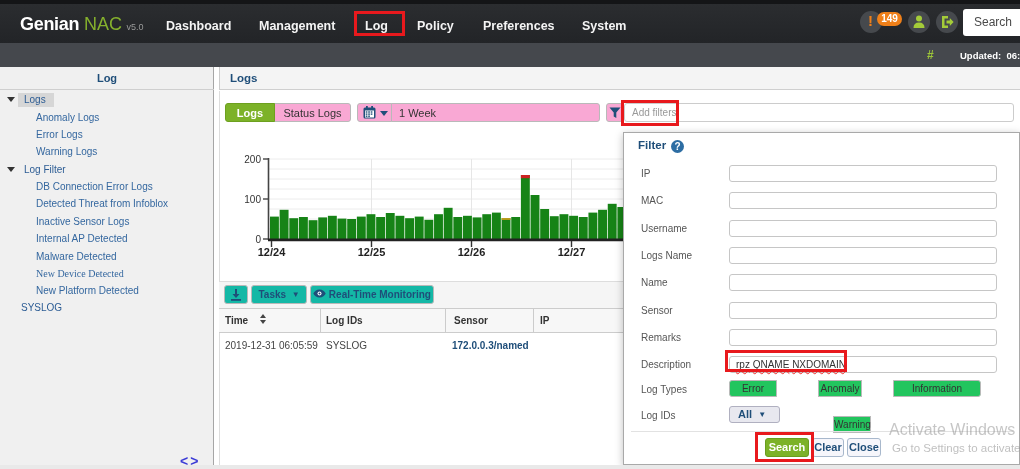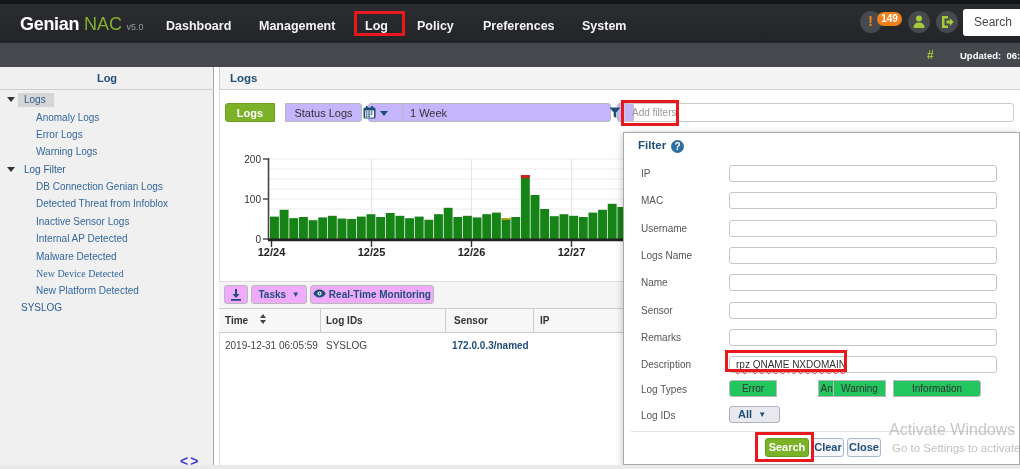--- a/index.html
+++ b/index.html
@@ -21,30 +21,30 @@
   
   #sidebar { left:0; top:67px; width:214px; height:402px; background:#f0f0f0; border-right:1px solid #a6a6a6; }
   #sideheader { left:0; top:67px; width:214px; height:23px; border-bottom:1px solid #cfcfcf; color:#1f4e79; font-size:11px; font-weight:bold; text-align:center; line-height:23px; }
   .tree { position:absolute; font-size:10px; color:#34679f; height:17px; line-height:17px; white-space:nowrap; }
   .tree1 { color:#2c5c94; }
   .arrow { position:absolute; width:0; height:0; border-left:4px solid transparent; border-right:4px solid transparent; border-top:5.5px solid #333; }
   
   #mainheader { left:219px; top:67px; width:801px; height:23px; background:#f4f4f4; border-bottom:1px solid #cfcfcf; border-left:1px solid #ccc; color:#1f4e79; font-size:11.5px; font-weight:bold; line-height:23px; padding-left:10px; }
   #mainbg { left:219px; top:91px; width:801px; height:378px; background:#fff; border-left:1px solid #ddd; }
   
-  .btn { position:absolute; background:#c4b5fd; border:1px solid #b9b9b9; border-radius:3px; font-size:11px; color:#333;margin-left:11px; }
+  .btn { position:absolute; background:#f9a8d4; border:1px solid #b9b9b9; border-radius:3px; font-size:11px; color:#333; }
   #btn-logs { left:225px; top:103px; width:50px; height:19px; background:#7cb228; border:1px solid #6da01f; border-radius:3px 0 0 3px; color:#fff; font-size:11px; font-weight:bold; text-align:center; line-height:18px; z-index:2; }
   #btn-statuslogs { left:274px; top:103px; width:77px; height:19px; border-radius:0 3px 3px 0; text-align:center; line-height:18px; }
   #btn-cal { left:357px; top:103px; width:35px; height:19px; border-radius:3px 0 0 3px; }
   #inp-week { left:391px; top:103px; width:209px; height:19px; border-radius:0 3px 3px 0; line-height:18px; padding-left:7px; }
   #btn-funnel { left:606px; top:103px; width:17px; height:19px; }
   #inp-addfilters { left:624px; top:103px; width:390px; height:19px; border:1px solid #ccc; border-radius:3px; color:#999; font-size:10px; line-height:18px; padding-left:7px; }
   
   #toolbar { left:219px; top:281px; width:801px; height:27px; background:#f5f5f5; border-top:1px solid #ddd; }
-  .tbtn { position:absolute; top:285px; height:19px; background:#f0abfc; border:1px solid #b9b9b9; border-radius:3px; color:#1f4e79; font-size:10px; font-weight:bold; line-height:17px; text-align:center; }
+  .tbtn { position:absolute; top:285px; height:19px; background:#14b8a6; border:1px solid #b9b9b9; border-radius:3px; color:#1f4e79; font-size:10px; font-weight:bold; line-height:17px; text-align:center; }
   
   #thead { left:219px; top:308px; width:801px; height:25px; background:#f7f7f7; border-top:1px solid #ccc; border-bottom:1px solid #ccc; }
   .th { position:absolute; top:309px; height:23px; line-height:23px; font-size:10px; font-weight:bold; color:#333; }
   .td { position:absolute; top:335px; height:21px; line-height:21px; font-size:10px; color:#444; }
   .colline { position:absolute; top:309px; height:23px; width:1px; background:#ccc; }
   
   #popup { left:623px; top:132px; width:397px; height:333px; background:#fff; border:1px solid #a9a9a9; box-shadow:0 2px 8px rgba(0,0,0,0.25); z-index:10; }
   .plabel { position:absolute; left:641px; font-size:10px; color:#555; height:17px; line-height:17px; z-index:11; }
   .pinput { position:absolute; left:729px; width:268px; height:17px; background:#fff; border:1px solid #c6c6c6; border-radius:3px; z-index:11; }
   .ltbtn { position:absolute; top:380px; height:17px; background:#22c55e; border:1px solid #b9b9b9; font-size:10px; color:#333; text-align:center; line-height:15px; z-index:11; }
@@ -87,21 +87,21 @@
   <div class="abs" id="sidebar"></div>
   <div class="abs" id="sideheader">Log</div>
   <div class="arrow" style="left:7px;top:97px;"></div>
   <div class="abs" style="left:18px;top:93px;width:36px;height:14px;background:#d6d6d6;"></div>
   <div class="tree tree1" style="left:24px;top:91px;">Logs</div>
   <div class="tree" style="left:36px;top:109px;">Anomaly Logs</div>
   <div class="tree" style="left:36px;top:126px;">Error Logs</div>
   <div class="tree" style="left:36px;top:143px;">Warning Logs</div>
   <div class="arrow" style="left:7px;top:167px;"></div>
   <div class="tree tree1" style="left:24px;top:161px;">Log Filter</div>
-  <div class="tree" style="left:36px;top:178px;">DB Connection Genian Logs</div>
+  <div class="tree" style="left:36px;top:178px;">DB Connection Error Logs</div>
   <div class="tree" style="left:36px;top:195px;">Detected Threat from Infoblox</div>
   <div class="tree" style="left:36px;top:213px;">Inactive Sensor Logs</div>
   <div class="tree" style="left:36px;top:230px;">Internal AP Detected</div>
   <div class="tree" style="left:36px;top:248px;">Malware Detected</div>
   <div class="tree" style="left:36px;top:265px;font-family:Liberation Serif, serif;">New Device Detected</div>
   <div class="tree" style="left:36px;top:282px;">New Platform Detected</div>
   <div class="tree tree1" style="left:21px;top:299px;">SYSLOG</div>
   <div class="abs" style="left:180px;top:453px;color:#3b3bd6;font-size:14px;font-weight:bold;letter-spacing:2px;">&lt;&gt;</div>
 
   <div class="abs" id="mainbg"></div>
@@ -248,21 +248,21 @@
 <div class="pinput" style="top:274px;"></div>
   <div class="plabel" style="top:302px;">Sensor</div>      
 <div class="pinput" style="top:302px;"></div>
   <div class="plabel" style="top:329px;">Remarks</div>     
 <div class="pinput" style="top:329px;"></div>
   <div class="plabel" style="top:356px;">Description</div> 
 <div class="pinput" style="top:356px;line-height:15px;padding-left:6px;color:#333;font-size:10px;"><span class="sp">rpz</span> <span class="sp">QNAME</span> <span class="sp">NXDOMAIN</span></div>
   <div class="plabel" style="top:381px;">Log Types</div>
   <div class="ltbtn" style="left:729px;width:48px;border-radius:3px 0 0 3px;">Error</div>
   <div class="ltbtn" style="left:818px;width:44px;">Anomaly</div>
-  <div class="ltbtn" style="left:833px;width:53px;">Warning</div>
+  <div class="ltbtn" style="left:833px;width:38px;margin-top:36px;">Warning</div>
   <div class="ltbtn" style="left:893px;width:88px;border-radius:0 3px 3px 0;">Information</div>
   <div class="plabel" style="top:407px;">Log IDs</div>
   <div class="abs" style="left:729px;top:406px;width:51px;height:17px;background:#e8e8ef;border:1px solid #b0b0c0;border-radius:3px;z-index:11;color:#1f4e79;font-size:11px;font-weight:bold;line-height:15px;padding-left:8px;">All&nbsp;&nbsp;<span style="font-size:8px;color:#1f4e79;vertical-align:1px;">▼</span></div>
   <div class="abs" style="left:631px;top:431px;width:382px;height:1px;background:#e2e2e2;z-index:11;"></div>
   <div class="abs" style="left:765px;top:438px;width:44px;height:19px;background:#7cb228;border:1px solid #699d1e;border-radius:3px;color:#fff;font-size:11px;font-weight:bold;text-align:center;line-height:17px;z-index:11;">Search</div>
   <div class="abs" style="left:812px;top:438px;width:32px;height:19px;background:#f6f6fb;border:1px solid #a8b8cc;border-radius:3px;color:#1f4e79;font-size:11px;font-weight:bold;text-align:center;line-height:17px;z-index:11;">Clear</div>
   <div class="abs" style="left:847px;top:438px;width:34px;height:19px;background:#f6f6fb;border:1px solid #a8b8cc;border-radius:3px;color:#1f4e79;font-size:11px;font-weight:bold;text-align:center;line-height:17px;z-index:11;">Close</div>
 
   <div class="redbox" style="left:354px;top:11px;width:51px;height:25px;"></div>
   <div class="redbox" style="left:621px;top:100px;width:58px;height:26px;z-index:12;"></div>

